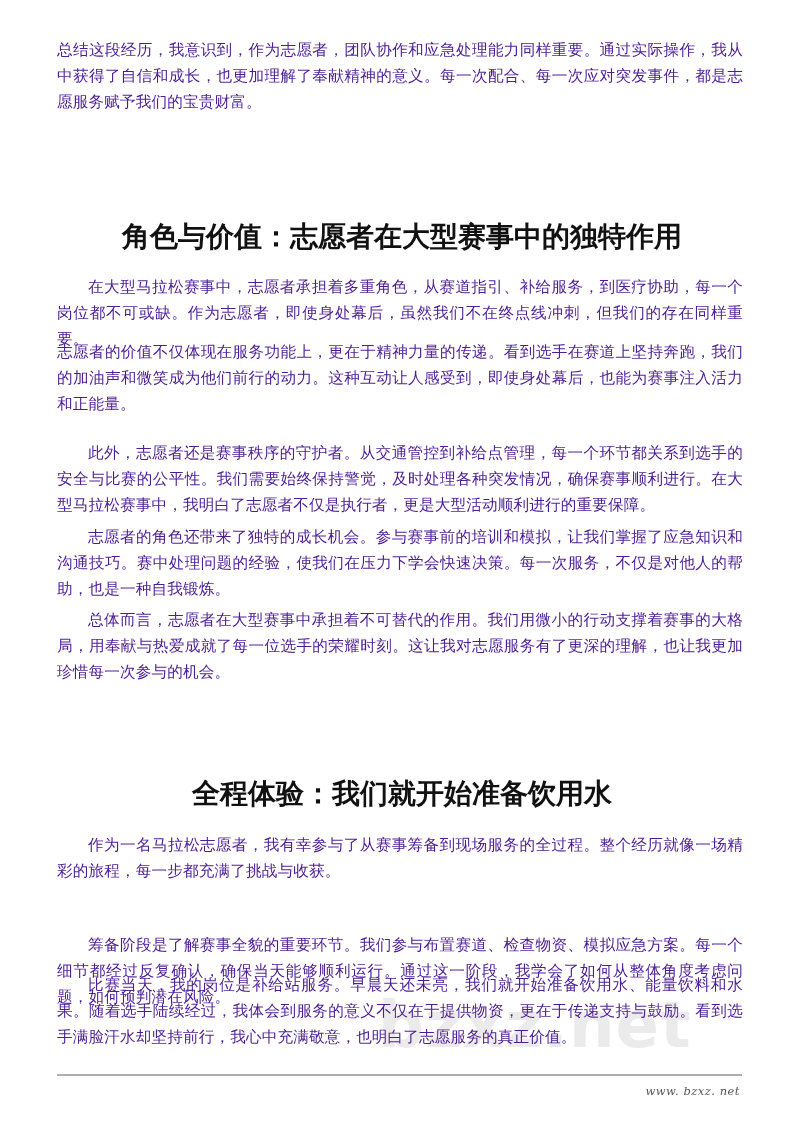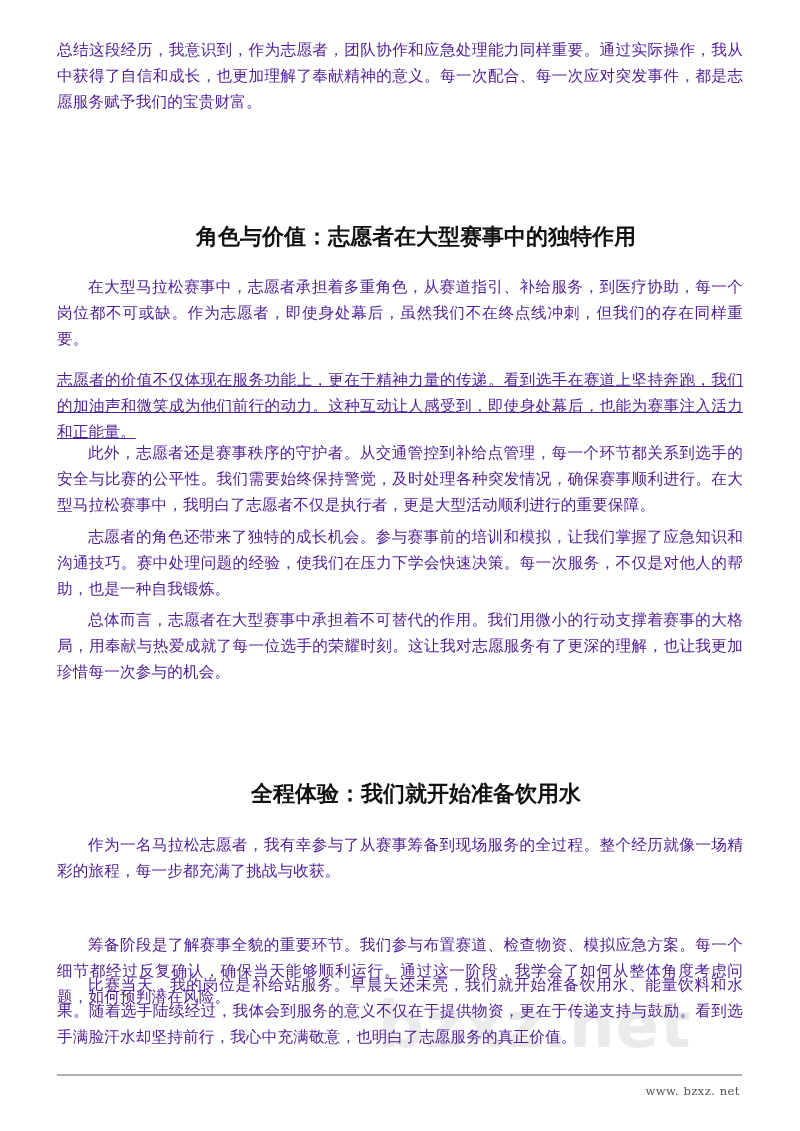--- a/index.html
+++ b/index.html
@@ -29,26 +29,26 @@
       line-height: 26px;
       letter-spacing: 0.15px;
       text-align: justify;
       margin: 0;
       color: #4c1d95;
       z-index: 2;
     }
     .para.indent { text-indent: 31px; }
     .heading {
       position: absolute;
-      left: 16px;
+      left: 2px;
       width: 686px;
       text-align: center;
       font-family: "DejaVu Sans", "Liberation Sans", sans-serif;
       font-weight: bold;
-      font-size: 22px;
+      font-size: 28px;
       line-height: 30px;
       color: #111111;
       margin: 0;
       z-index: 2;
     }
     .watermark {
       position: absolute;
       left: 378px;
       top: 985px;
       font-family: "DejaVu Sans", "Liberation Sans", sans-serif;
@@ -67,38 +67,39 @@
       width: 685px;
       height: 2px;
       background: #b0b0b0;
       z-index: 2;
     }
     .footer-url {
       position: absolute;
       right: 60px;
       top: 1084px;
       font-family: "DejaVu Serif", "Liberation Serif", serif;
+      font-style: italic;
       font-size: 11.5px;
       color: #555555;
       letter-spacing: 0.5px;
       z-index: 2;
     }
   </style>
 </head>
 <body>
 
 <div class="watermark">bzxz.net</div>
 
 <div class="page">
 
   <p class="para" style="top:37px;">总结这段经历，我意识到，作为志愿者，团队协作和应急处理能力同样重要。通过实际操作，我从中获得了自信和成长，也更加理解了奉献精神的意义。每一次配合、每一次应对突发事件，都是志愿服务赋予我们的宝贵财富。</p>
 
   <h2 class="heading" style="top:222px;">角色与价值：志愿者在大型赛事中的独特作用</h2>
   <p class="para indent" style="top:274px;">在大型马拉松赛事中，志愿者承担着多重角色，从赛道指引、补给服务，到医疗协助，每一个岗位都不可或缺。作为志愿者，即使身处幕后，虽然我们不在终点线冲刺，但我们的存在同样重要。</p>
-  <p class="para" style="top:367px;text-decoration:underline;">志愿者的价值不仅体现在服务功能上，更在于精神力量的传递。看到选手在赛道上坚持奔跑，我们的加油声和微笑成为他们前行的动力。这种互动让人感受到，即使身处幕后，也能为赛事注入活力和正能量。</p>
+  <p class="para" style="top:339px;">志愿者的价值不仅体现在服务功能上，更在于精神力量的传递。看到选手在赛道上坚持奔跑，我们的加油声和微笑成为他们前行的动力。这种互动让人感受到，即使身处幕后，也能为赛事注入活力和正能量。</p>
   <p class="para indent" style="top:440px;">此外，志愿者还是赛事秩序的守护者。从交通管控到补给点管理，每一个环节都关系到选手的安全与比赛的公平性。我们需要始终保持警觉，及时处理各种突发情况，确保赛事顺利进行。在大型马拉松赛事中，我明白了志愿者不仅是执行者，更是大型活动顺利进行的重要保障。</p>
   <p class="para indent" style="top:524px;">志愿者的角色还带来了独特的成长机会。参与赛事前的培训和模拟，让我们掌握了应急知识和沟通技巧。赛中处理问题的经验，使我们在压力下学会快速决策。每一次服务，不仅是对他人的帮助，也是一种自我锻炼。</p>
   <p class="para indent" style="top:607px;">总体而言，志愿者在大型赛事中承担着不可替代的作用。我们用微小的行动支撑着赛事的大格局，用奉献与热爱成就了每一位选手的荣耀时刻。这让我对志愿服务有了更深的理解，也让我更加珍惜每一次参与的机会。</p>
 
   <h2 class="heading" style="top:779px;">全程体验：我们就开始准备饮用水</h2>
   <p class="para indent" style="top:832px;">作为一名马拉松志愿者，我有幸参与了从赛事筹备到现场服务的全过程。整个经历就像一场精彩的旅程，每一步都充满了挑战与收获。</p>
   <p class="para indent" style="top:932px;">筹备阶段是了解赛事全貌的重要环节。我们参与布置赛道、检查物资、模拟应急方案。每一个细节都经过反复确认，确保当天能够顺利运行。通过这一阶段，我学会了如何从整体角度考虑问题，如何预判潜在风险。</p>
   <p class="para indent" style="top:972px;">比赛当天，我的岗位是补给站服务。早晨天还未亮，我们就开始准备饮用水、能量饮料和水果。随着选手陆续经过，我体会到服务的意义不仅在于提供物资，更在于传递支持与鼓励。看到选手满脸汗水却坚持前行，我心中充满敬意，也明白了志愿服务的真正价值。</p>
 </div>
 

